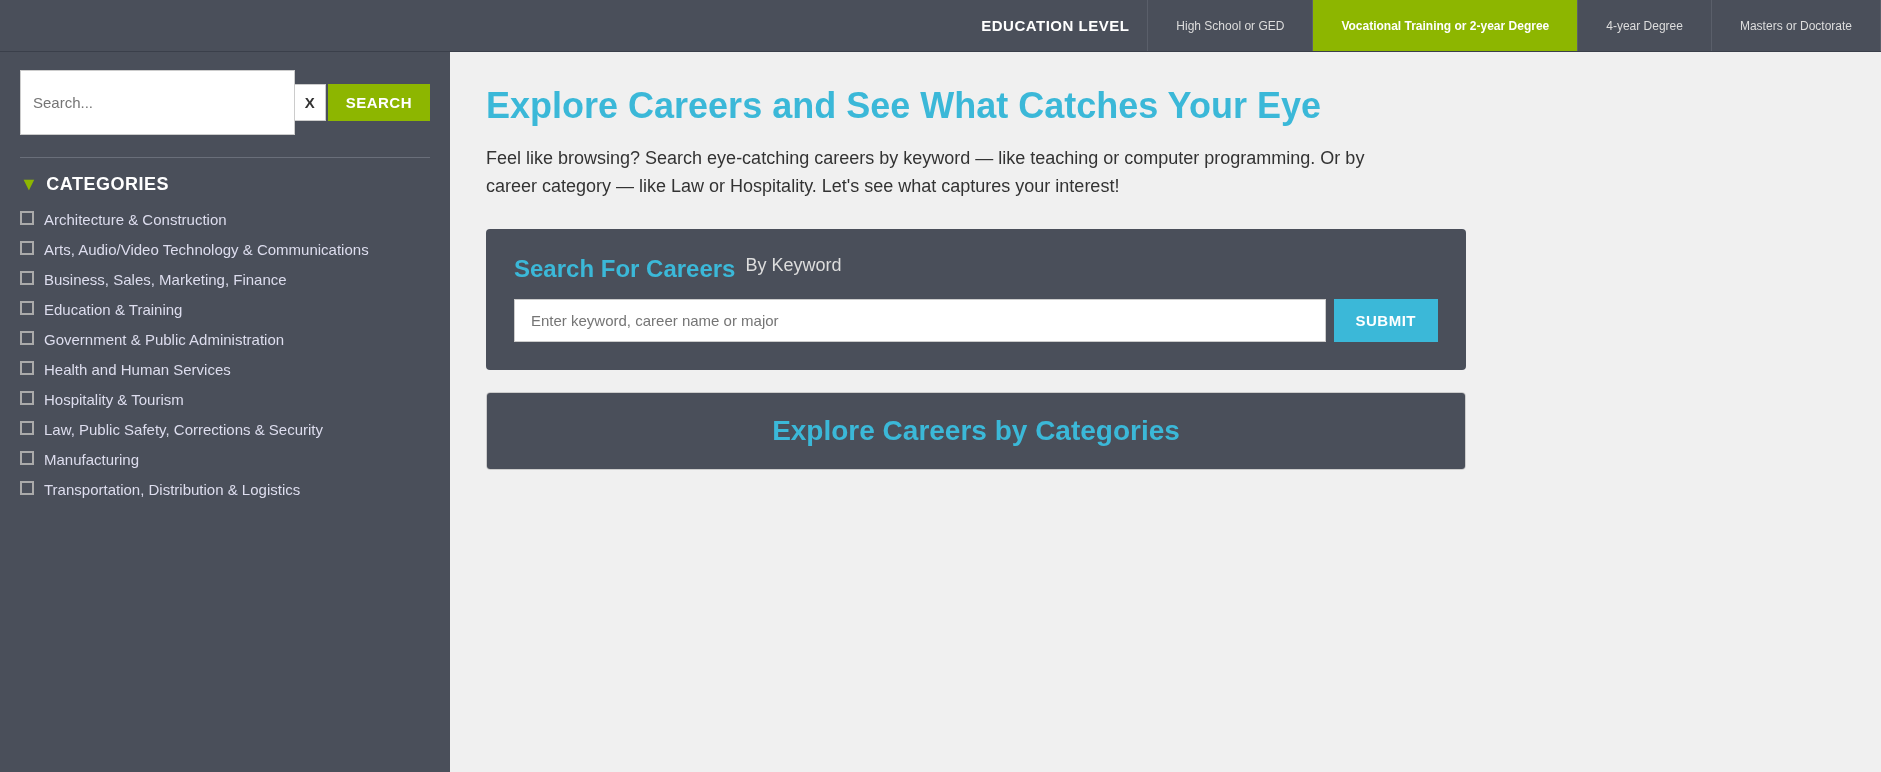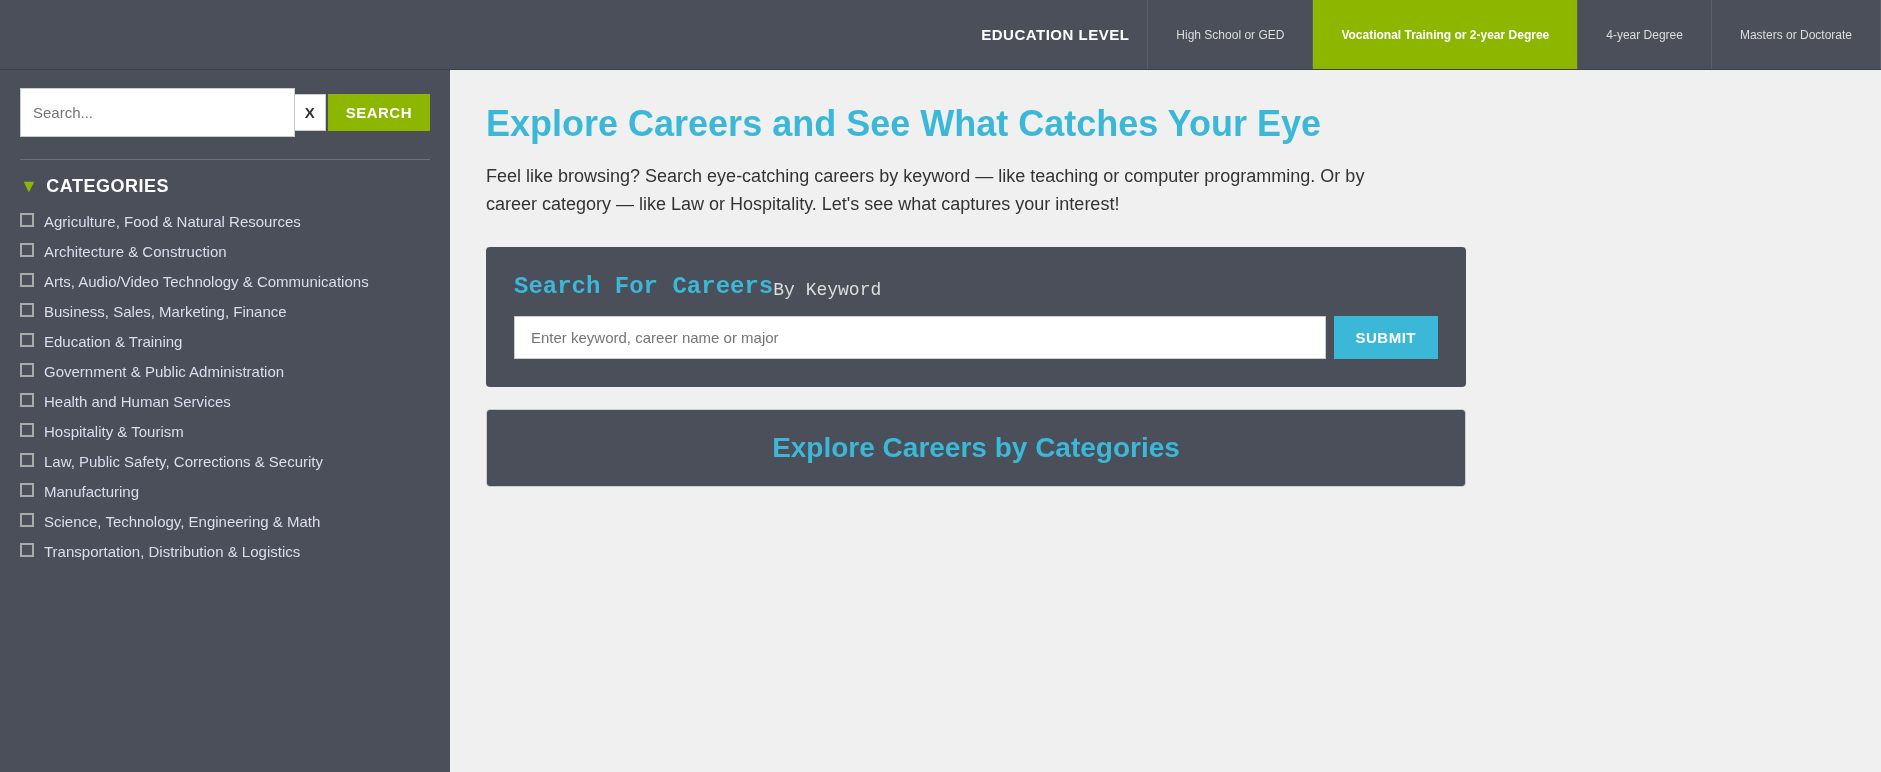--- a/index.html
+++ b/index.html
@@ -10,21 +10,21 @@
       display: flex;
       flex-direction: column;
     }
 
     
     .top-nav {
       background: #4a4f5a;
       display: flex;
       align-items: stretch;
       justify-content: flex-end;
-      height: 70px;
+      height: 52px;
       border-bottom: 1px solid #3a3f4a;
     }
     .top-nav .edu-label {
       display: flex;
       align-items: center;
       padding: 0 18px;
       color: #fff;
       font-weight: bold;
       font-size: 15px;
       letter-spacing: 0.5px;
@@ -63,21 +63,21 @@
       color: #fff;
     }
 
     .search-bar {
       display: flex;
       align-items: center;
       margin-bottom: 22px;
     }
     .search-bar input {
       flex: 1;
-      padding: 15px 12px;
+      padding: 23px 12px;
       font-size: 15px;
       border: 1px solid #ccc;
       background: #fff;
       color: #333;
       outline: none;
     }
     .search-bar .clear-btn {
       background: #fff;
       border: 1px solid #ccc;
       border-left: none;
@@ -175,22 +175,22 @@
       padding: 26px 28px 28px 28px;
       margin-bottom: 22px;
       max-width: 980px;
     }
     .search-careers-box .box-title {
       font-size: 24px;
       color: #3bb8d8;
       font-weight: bold;
       margin-bottom: 16px;
       display: flex;
-      align-items: flex-end;
-      font-family: Liberation Mono, monospace;
+      align-items: flex-start;
+      gap: 10px;
     }
     .search-careers-box .box-title .by-keyword {
       color: #ddd;
       font-size: 18px;
       font-weight: normal;
     }
     .search-careers-row {
       display: flex;
       gap: 8px;
     }
@@ -257,24 +257,20 @@
     <hr class="sidebar-divider">
 
     <div class="categories-header">
       <span class="caret">▼</span>
       <span>CATEGORIES</span>
     </div>
 
     <ul class="category-list">
       <li>
         <span class="checkbox"></span>
-        <span>Agriculture, Food &amp; Natural Resources</span>
-      </li>
-      <li>
-        <span class="checkbox"></span>
         <span>Architecture &amp; Construction</span>
       </li>
       <li>
         <span class="checkbox"></span>
         <span>Arts, Audio/Video Technology &amp; Communications</span>
       </li>
       <li>
         <span class="checkbox"></span>
         <span>Business, Sales, Marketing, Finance</span>
       </li>
@@ -294,24 +290,20 @@
         <span class="checkbox"></span>
         <span>Hospitality &amp; Tourism</span>
       </li>
       <li>
         <span class="checkbox"></span>
         <span>Law, Public Safety, Corrections &amp; Security</span>
       </li>
       <li>
         <span class="checkbox"></span>
         <span>Manufacturing</span>
-      </li>
-      <li>
-        <span class="checkbox"></span>
-        <span>Science, Technology, Engineering &amp; Math</span>
       </li>
       <li>
         <span class="checkbox"></span>
         <span>Transportation, Distribution &amp; Logistics</span>
       </li>
     </ul>
   </aside>
 
   <main class="content-area">
 

